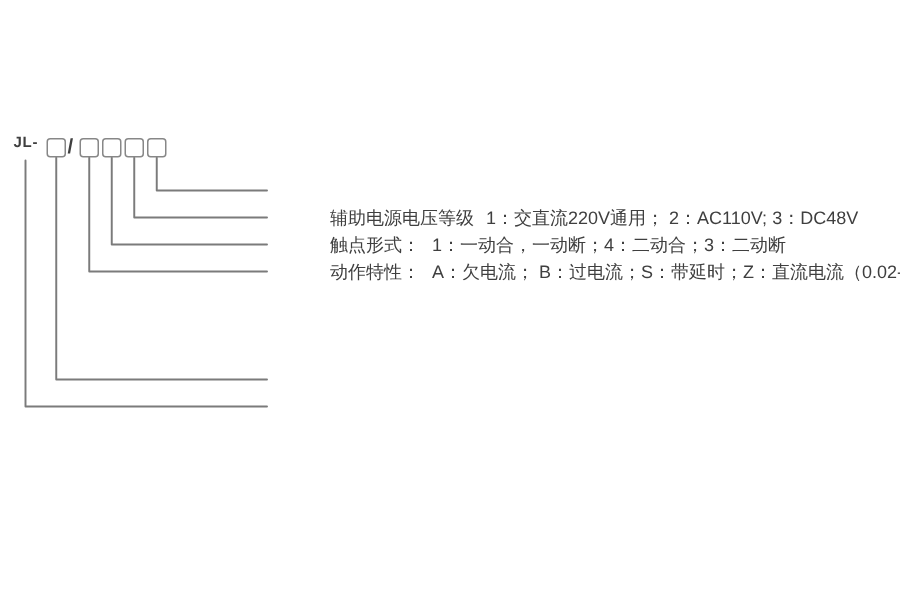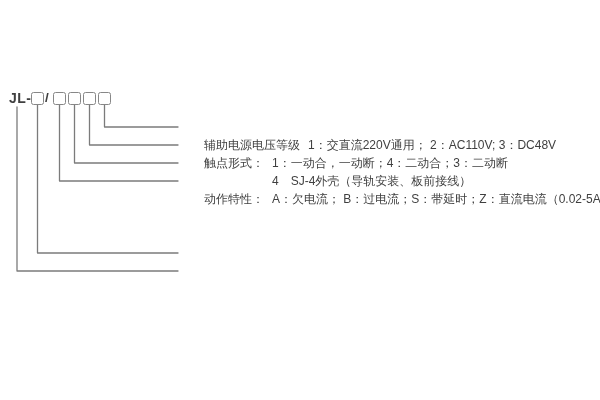--- a/index.html
+++ b/index.html
@@ -9,38 +9,38 @@
   body{
     width:600px;height:400px;background:var(--bg);
     font-family:"Liberation Sans","DejaVu Sans",sans-serif;
     overflow:hidden;
   }
   .canvas{position:relative;width:600px;height:400px;background:var(--bg);}
   .connectors{position:absolute;left:0;top:0;width:600px;height:400px;}
   .connectors polyline{fill:none;stroke:var(--line);stroke-width:1.3;
     stroke-linejoin:round;stroke-linecap:round;}
   .model-prefix{
-    position:absolute;left:9px;top:90px;font-size:14px;font-weight:700;
+    position:absolute;left:9px;top:90px;font-size:10px;font-weight:700;
     color:var(--text);letter-spacing:.5px;white-space:pre;
   }
   .model-slash{
     position:absolute;left:45px;top:90px;font-size:13.5px;font-weight:700;
     color:var(--text);
   }
   .code-box{
     position:absolute;top:92px;width:13px;height:13px;box-sizing:border-box;
     border:1.5px solid var(--box);border-radius:2.5px;background:var(--bg);
   }
   .b1{left:31px;} .b2{left:53px;} .b3{left:68px;} .b4{left:83px;} .b5{left:98px;}
   .legend{position:absolute;left:184px;top:118px;width:410px;}
   .row{
     height:18px;line-height:18px;font-size:12px;color:var(--text);
     white-space:pre;
   }
-  .row .label{margin-right:8px;}
+  .row .label{margin-right:8px;margin-left:16px;}
   .row .label:empty{margin-right:0;}
   .row.indent{padding-left:68px;}
 </style>
 </head>
 <body>
 
 <div class="canvas">
 
   <svg class="connectors" viewBox="0 0 600 400" xmlns="http://www.w3.org/2000/svg">
     <polyline points="104.5,105 104.5,127 178,127"></polyline>
@@ -59,21 +59,18 @@
   <div class="code-box b4"></div>
   <div class="code-box b5"></div>
 
   <div class="legend">
     <div class="row">
       <span class="label">辅助电源电压等级</span><span class="value">1：交直流220V通用； 2：AC110V; 3：DC48V</span>
     </div>
     <div class="row">
       <span class="label">触点形式：</span><span class="value">1：一动合，一动断；4：二动合；3：二动断</span>
     </div>
-    <div class="row indent">
-      <span class="label"></span><span class="value">4　SJ-4外壳（导轨安装、板前接线）</span>
-    </div>
     <div class="row">
       <span class="label">动作特性：</span><span class="value">A：欠电流； B：过电流；S：带延时；Z：直流电流（0.02-5A）</span>
     </div>
   </div>
 
 </div>
 
 </body></html>

